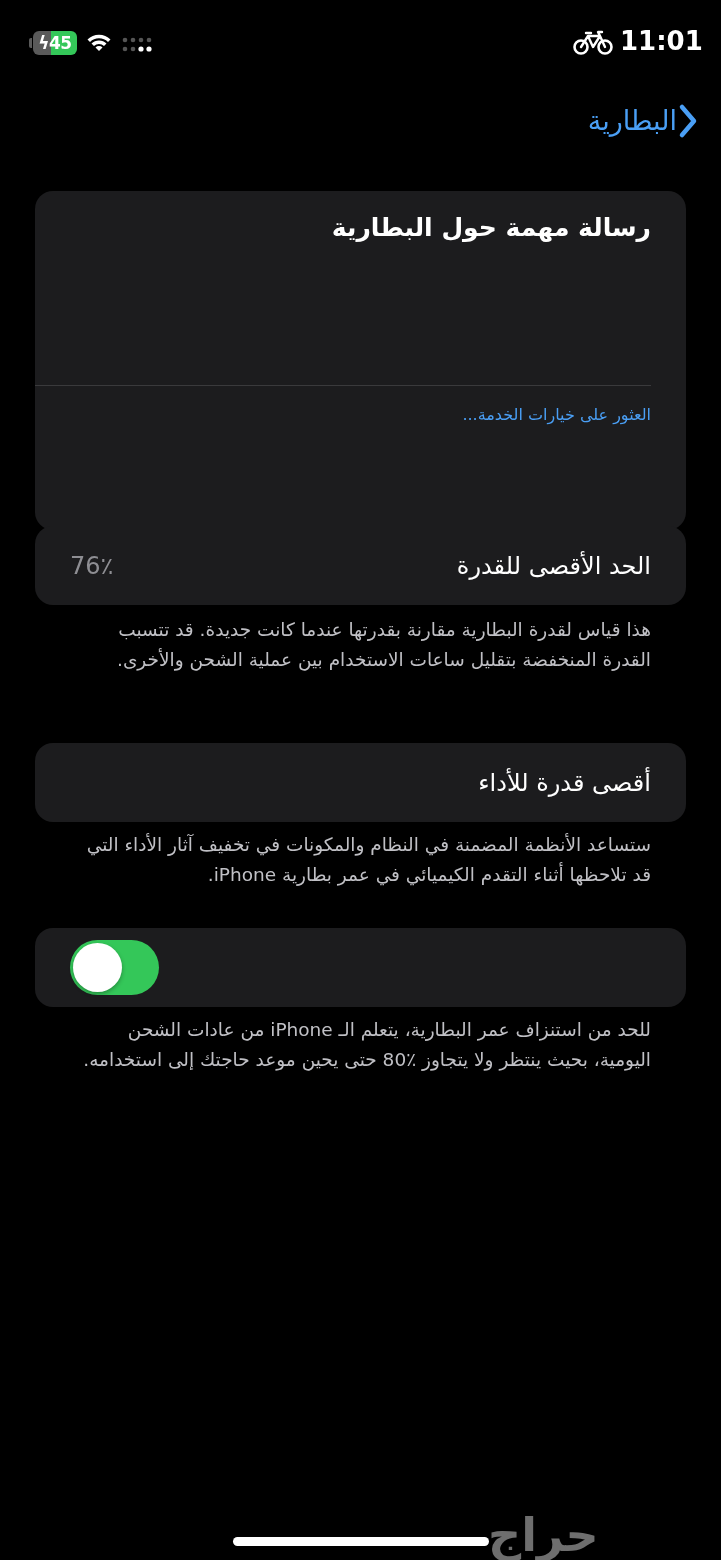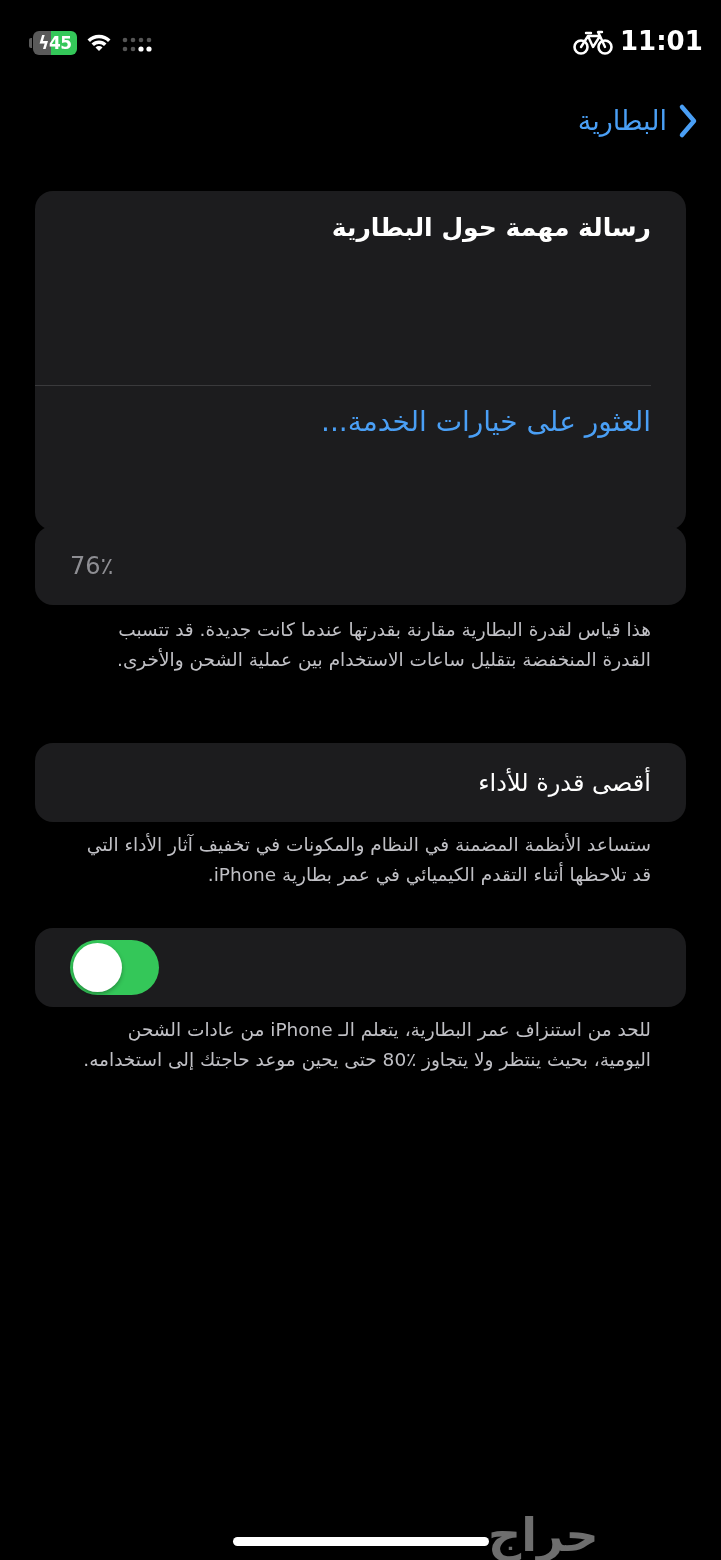--- a/index.html
+++ b/index.html
@@ -13,32 +13,32 @@
   .battery .full { background: #34c759; flex: 1; height: 100%; }
   .battery .label { position: absolute; left: 0; top: 0; width: 100%; height: 100%; display: flex; align-items: center; justify-content: center; font-weight: bold; font-size: 17px; color: #fff; letter-spacing: -0.5px; }
   .battery-nub { position: absolute; left: 29px; top: 38px; width: 3px; height: 10px; background: #5a5a5a; border-radius: 2px 0 0 2px; }
   .wifi { position: absolute; left: 86px; top: 31px; width: 26px; height: 22px; }
   .signal { position: absolute; left: 122px; top: 36px; width: 32px; height: 18px; }
   .bike { position: absolute; left: 573px; top: 30px; width: 40px; height: 26px; }
   .time { position: absolute; left: 620px; top: 26px; font-weight: bold; font-size: 26px; color: #fff; letter-spacing: 0px; }
 
   
   .nav { position: absolute; top: 95px; left: 0; width: 721px; height: 55px; direction: rtl; }
-  .back-btn { position: absolute; right: 22px; top: 8px; display: flex; align-items: center; gap: 10px; direction: rtl; cursor: pointer; }
+  .back-btn { position: absolute; right: 22px; top: 8px; display: flex; align-items: center; direction: rtl; cursor: pointer; }
   .back-chevron { width: 22px; height: 36px; }
   .back-label { color: #4a9ff5; font-size: 27px; font-weight: 500; line-height: 36px; }
   .nav-title { position: absolute; right: 222px; top: 8px; font-size: 27px; font-weight: bold; line-height: 36px; color: #fff; }
 
   
   .card { position: absolute; left: 35px; width: 651px; background: #1c1c1e; border-radius: 18px; direction: rtl; }
   .card-msg { top: 191px; height: 339px; }
   .msg-title { position: absolute; right: 35px; top: 22px; font-size: 25px; font-weight: bold; color: #fff; }
   .msg-body { position: absolute; right: 35px; top: 68px; width: 580px; font-size: 22px; line-height: 37px; color: #fff; }
   .divider-line { position: absolute; left: 0; right: 35px; top: 194px; height: 1px; background: #3a3a3c; }
-  .service-link { position: absolute; right: 35px; top: 214px; font-size: 28px; color: #4a9ff5; cursor: pointer; }
+  .service-link { position: absolute; right: 35px; top: 214px; font-size: 16px; color: #4a9ff5; cursor: pointer; }
 
   .row-card { height: 79px; }
   .row-label { position: absolute; right: 35px; top: 0; height: 100%; display: flex; align-items: center; font-size: 24px; font-weight: 500; color: #fff; }
   .row-value { position: absolute; left: 35px; top: 0; height: 100%; display: flex; align-items: center; font-size: 24px; color: #8e8e93; direction: ltr; }
 
   .footnote { position: absolute; right: 70px; width: 585px; direction: rtl; font-size: 18.5px; line-height: 30px; color: #c0c0c5; }
 
   .toggle { position: absolute; left: 35px; top: 12px; width: 89px; height: 55px; background: #34c759; border-radius: 28px; cursor: pointer; }
   .toggle-knob { position: absolute; left: 3px; top: 3px; width: 49px; height: 49px; border-radius: 50%; background: #fff; box-shadow: 0 2px 4px rgba(0,0,0,0.3); }
 
@@ -90,20 +90,21 @@
   </div>
 </div>
 
 <div class="card card-msg">
   <div class="msg-title">رسالة مهمة حول البطارية</div>
   <div class="divider-line"></div>
   <div class="service-link">العثور على خيارات الخدمة...</div>
 </div>
 
 <div class="card row-card" style="top:526px;">
+  <div class="row-label">الحد الأقصى للقدرة</div>
   <div class="row-value">76٪</div>
 </div>
 <div class="footnote" style="top:615px;">هذا قياس لقدرة البطارية مقارنة بقدرتها عندما كانت جديدة. قد تتسبب القدرة المنخفضة بتقليل ساعات الاستخدام بين عملية الشحن والأخرى.</div>
 
 <div class="card row-card" style="top:743px;">
   <div class="row-label">أقصى قدرة للأداء</div>
 </div>
 <div class="footnote" style="top:830px;">ستساعد الأنظمة المضمنة في النظام والمكونات في تخفيف آثار الأداء التي قد تلاحظها أثناء التقدم الكيميائي في عمر بطارية iPhone.</div>
 
 <div class="card row-card" style="top:928px;">

